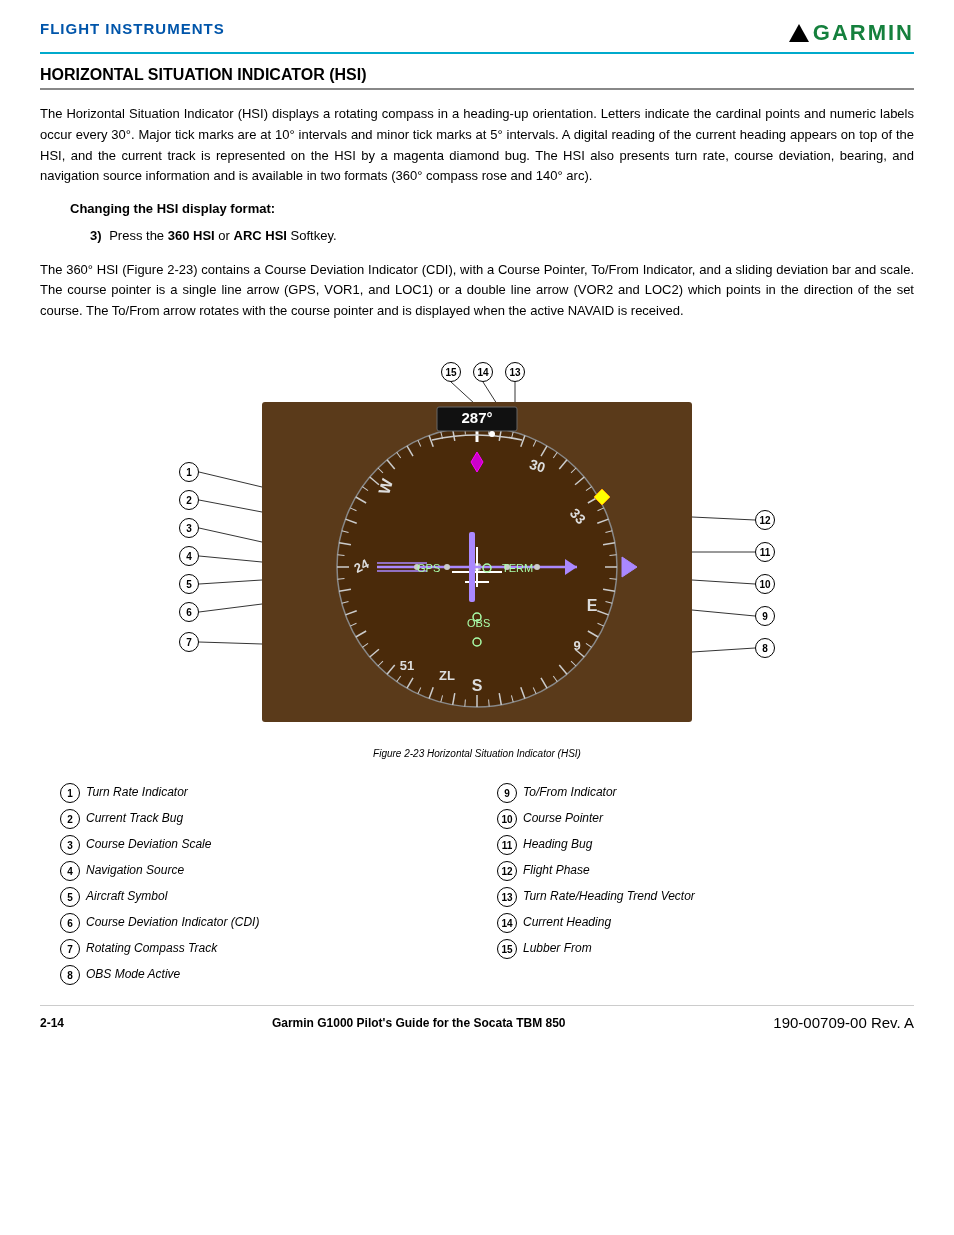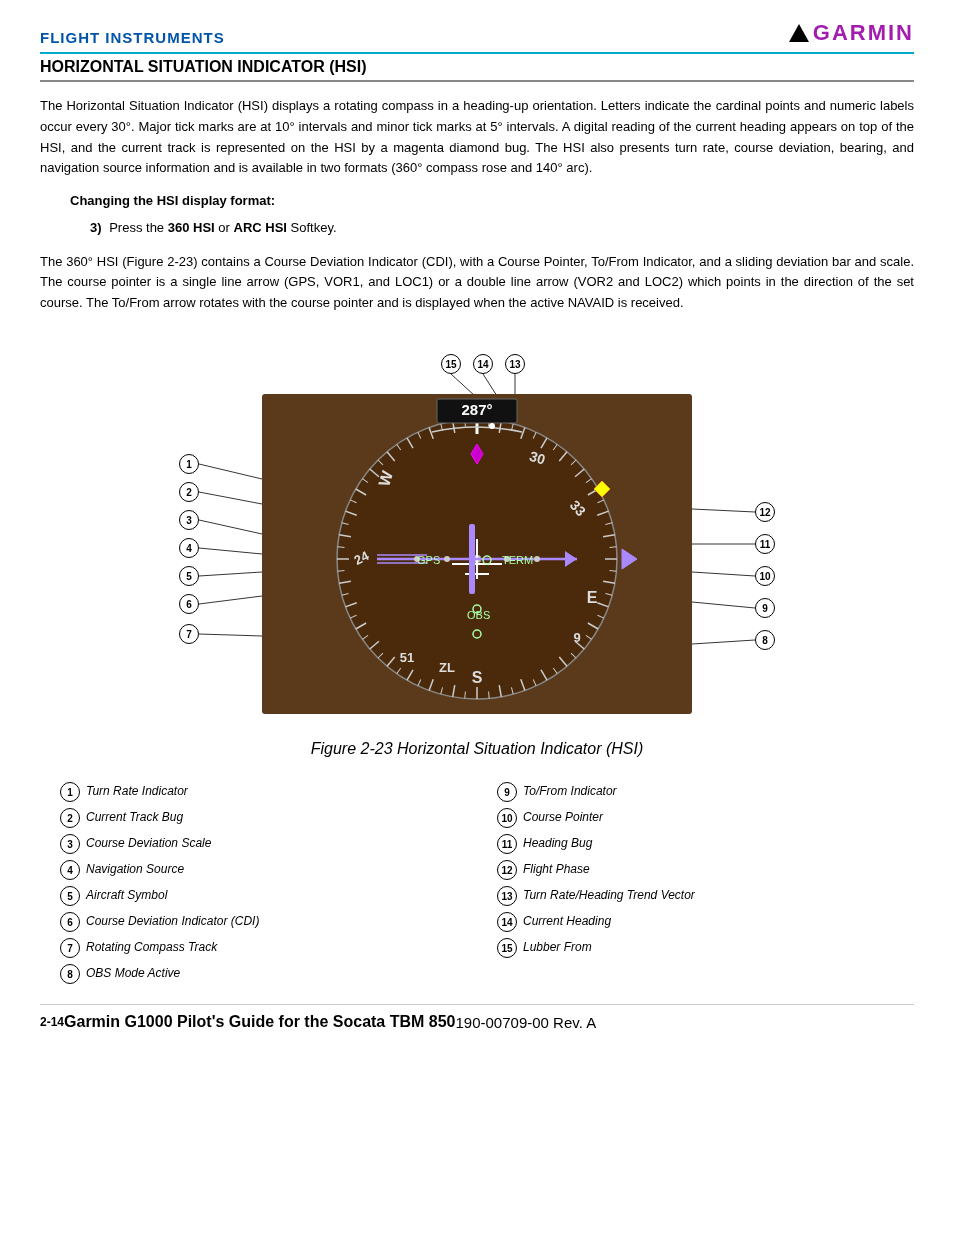--- a/index.html
+++ b/index.html
@@ -10,24 +10,24 @@
       color: #000;
       width: 954px;
       min-height: 1235px;
       padding: 20px 40px 20px 40px;
     }
 
     
     .page-header {
       display: flex;
       justify-content: space-between;
-      align-items: flex-end;
+      align-items: flex-start;
       border-bottom: 2px solid #00aacc;
       padding-bottom: 6px;
-      margin-bottom: 4px;
+      margin-bottom: 12px;
     }
     .header-title {
       font-size: 15px;
       font-weight: bold;
       color: #0055aa;
       text-transform: uppercase;
       letter-spacing: 1px;
     }
     .garmin-logo {
       display: flex;
@@ -38,21 +38,21 @@
       width: 0;
       height: 0;
       border-left: 10px solid transparent;
       border-right: 10px solid transparent;
       border-bottom: 18px solid #000;
     }
     .garmin-logo .logo-text {
       font-size: 22px;
       font-weight: bold;
       letter-spacing: 2px;
-      color: #a21caf;
+      color: #15803d;
     }
 
     
     .section-heading {
       font-size: 16px;
       font-weight: bold;
       text-transform: uppercase;
       border-bottom: 2px solid #888;
       padding-bottom: 4px;
       margin-bottom: 14px;
@@ -107,21 +107,21 @@
       background: #fff;
       display: flex;
       align-items: center;
       justify-content: center;
       font-size: 10px;
       font-weight: bold;
       z-index: 20;
     }
 
     .figure-caption {
-      font-size: 16px;
+      font-size: 10px;
       font-style: italic;
       text-align: left;
       margin-top: 6px;
       margin-bottom: 14px;
     }
 
     
     .legend-container {
       display: flex;
       gap: 40px;
@@ -154,32 +154,32 @@
       flex-shrink: 0;
     }
     .legend-label {
       line-height: 1.4;
       padding-top: 1px;
     }
 
     
     .page-footer {
       display: flex;
-      justify-content: flex-start;
+      justify-content: space-between;
       align-items: center;
       border-top: 1px solid #ccc;
       padding-top: 8px;
       margin-top: 20px;
     }
     .footer-page-num {
       font-size: 12px;
       font-weight: bold;
     }
     .footer-title {
-      font-size: 16px;
+      font-size: 12px;
       font-weight: bold;
       text-align: center;
     }
     .footer-doc {
       font-size: 15px;
     }
   </style>
 </head>
 <body>
 

